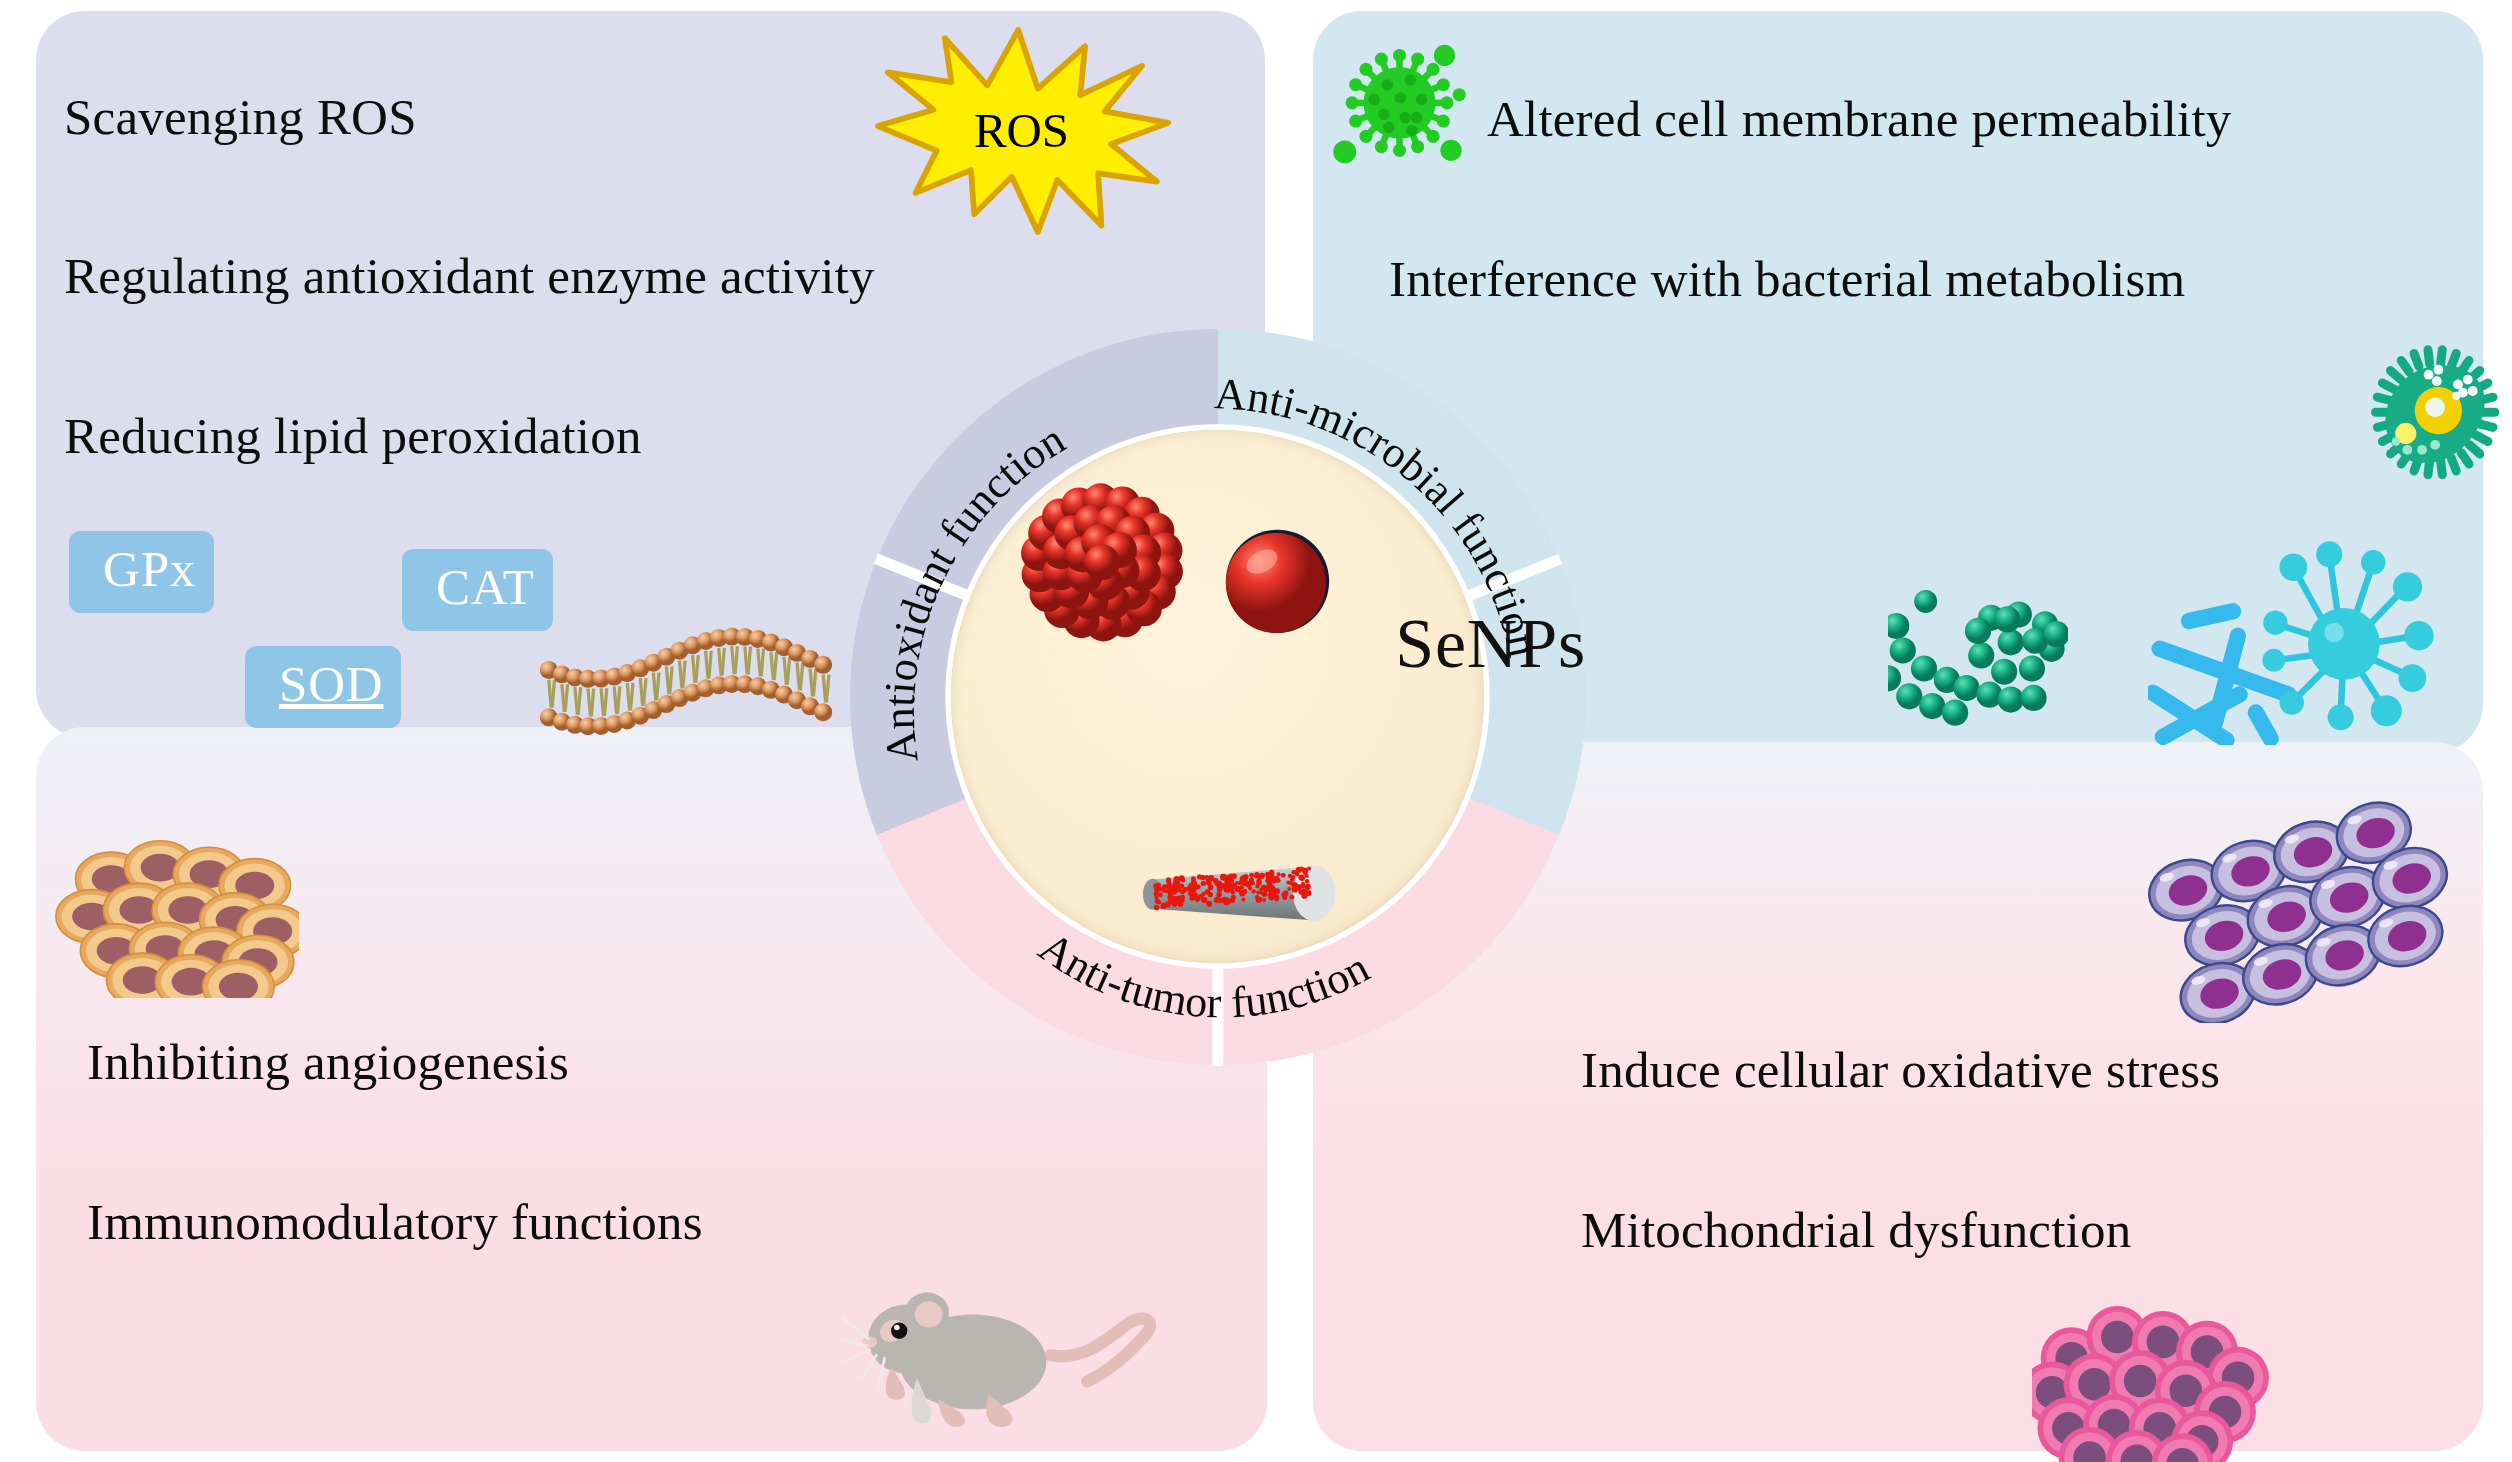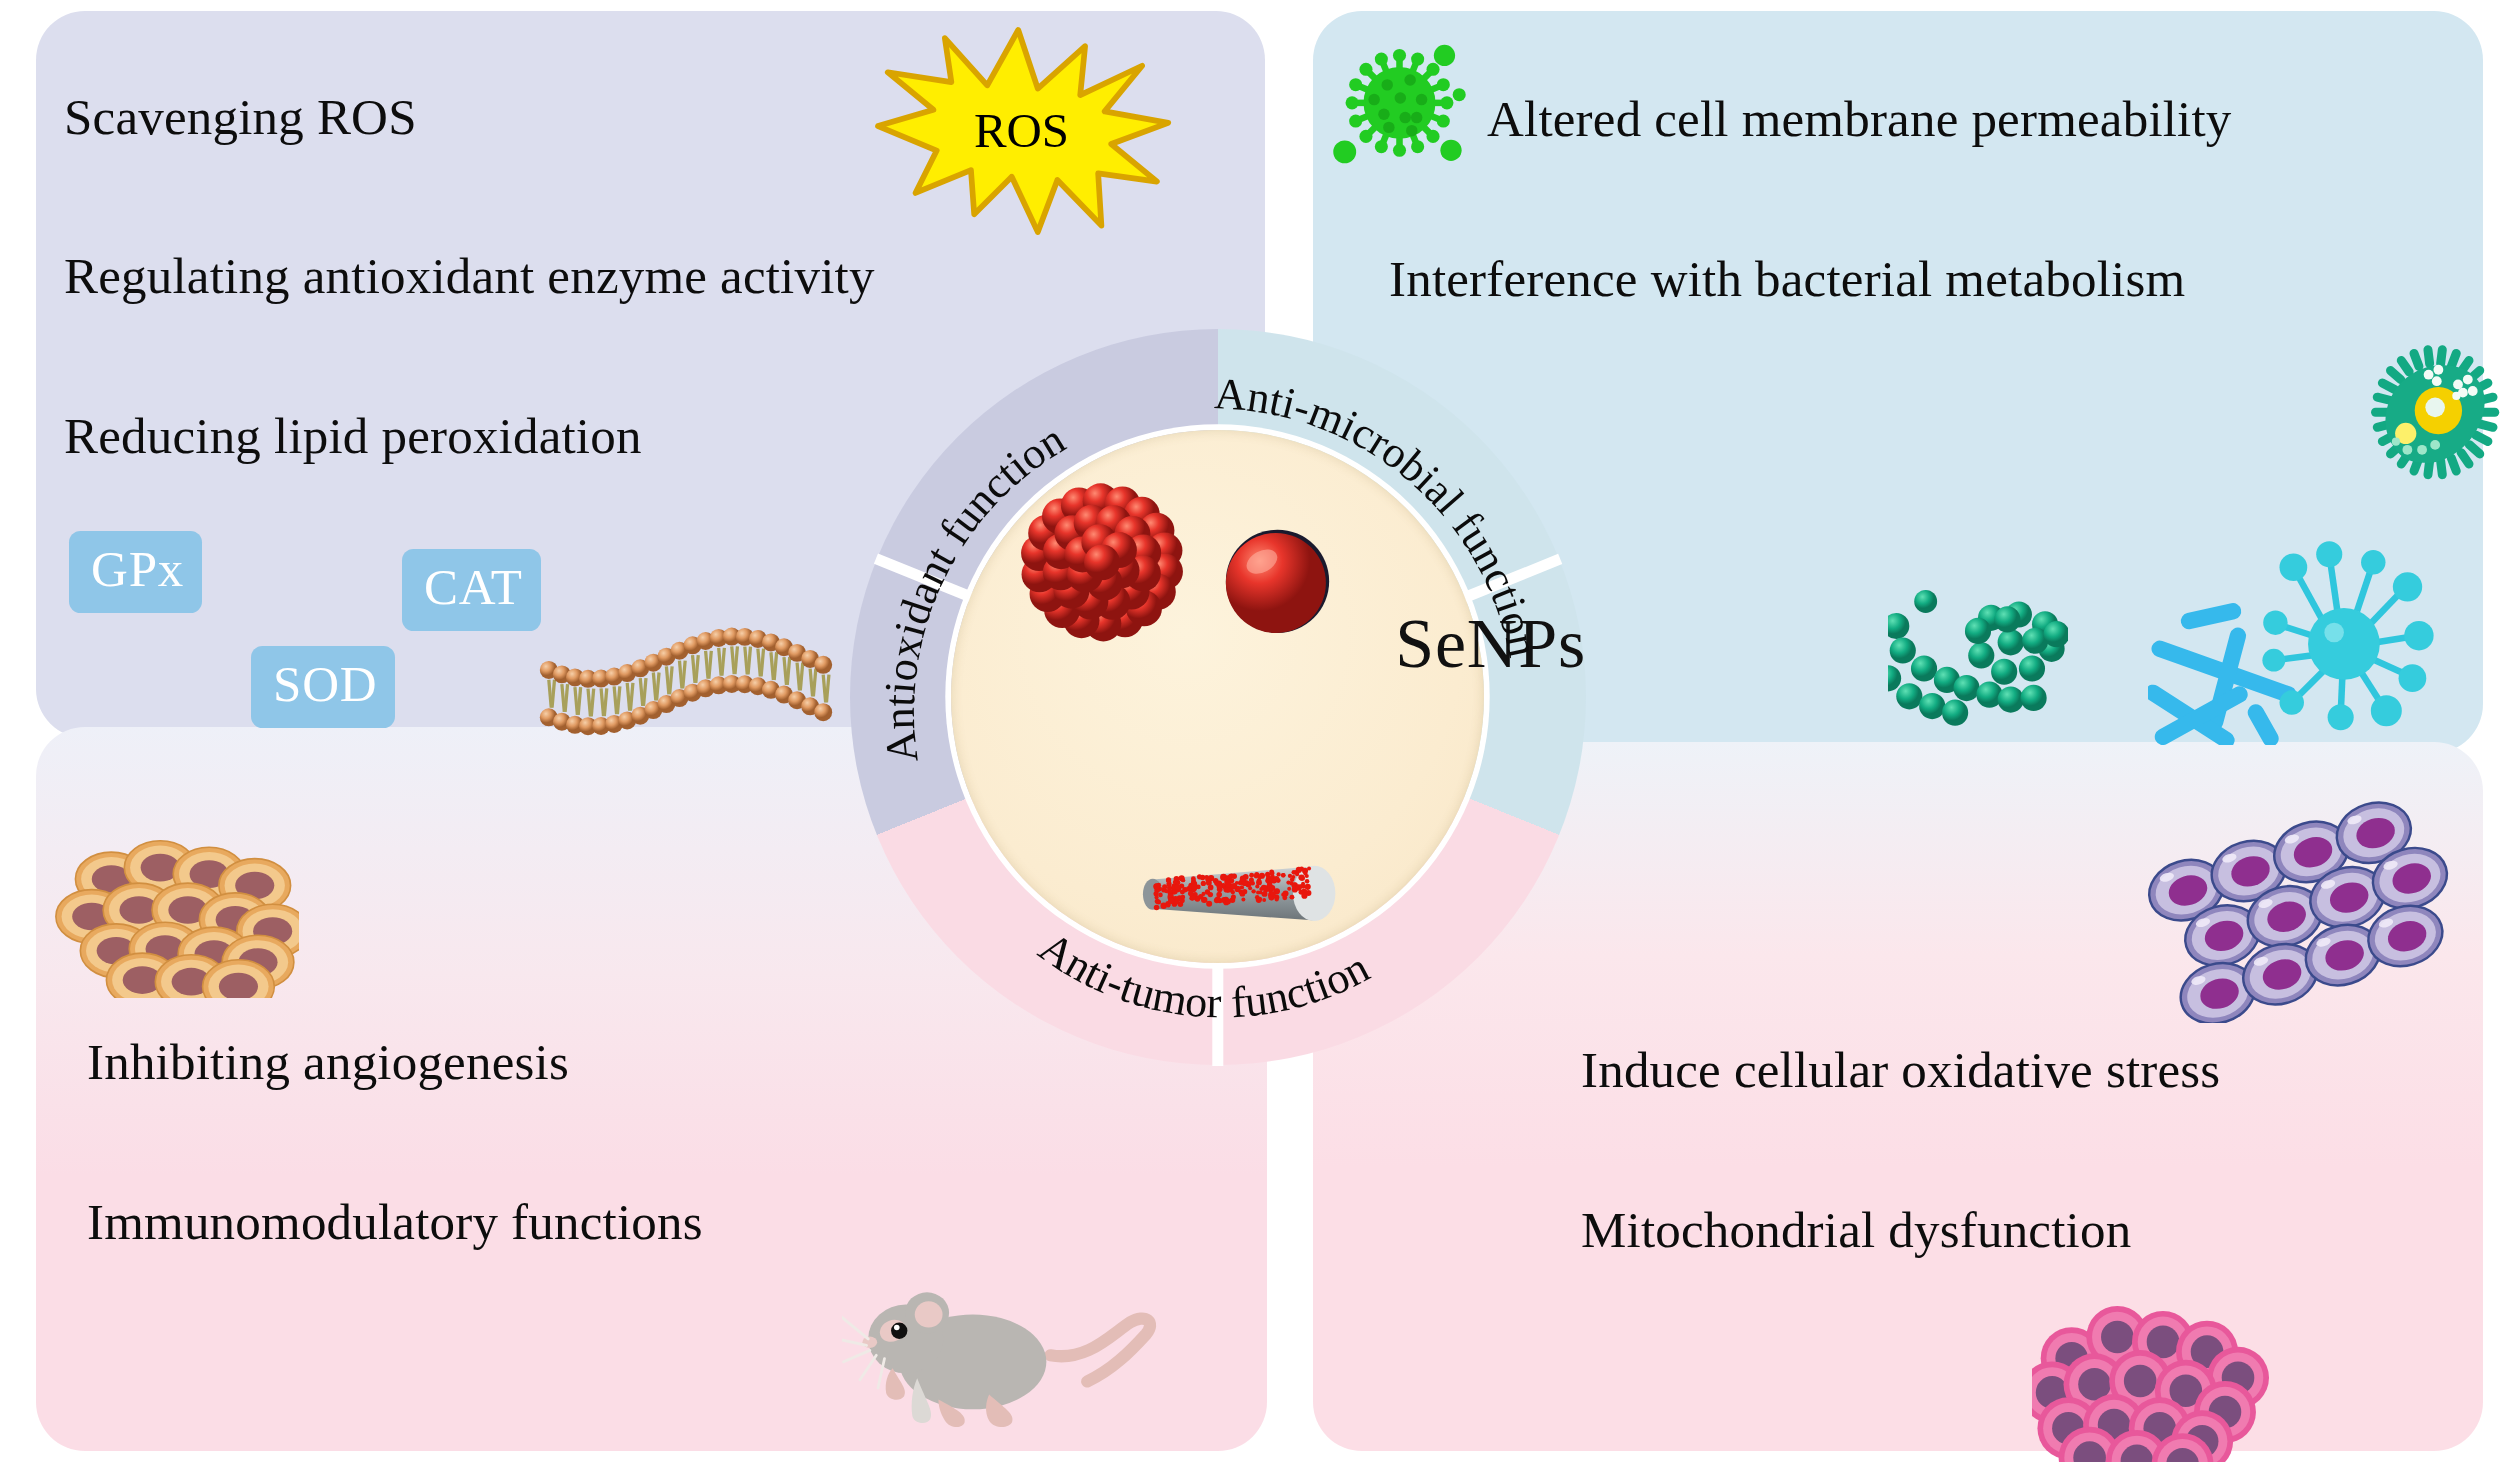--- a/index.html
+++ b/index.html
@@ -84,25 +84,25 @@
   #ros-burst{position:absolute; left:866px; top:24.5px; width:311px; height:212px;}
   #ros-burst text{
     font-family:"Liberation Serif","DejaVu Serif",serif;
     font-size:60px; fill:#000;
   }
 
   
   .badge{
     position:absolute; background:#8fc6e8; border-radius:11.4px;
     color:#ffffff; font-size:51px; line-height:1;
-    padding:13px 18px 18px 22px; letter-spacing:0.8px;
+    padding:13px 18px 18px 34px; letter-spacing:0.8px;
   }
   #badge-gpx{left:69px; top:531px;}
   #badge-cat{left:402px; top:549px;}
-  #badge-sod{left:251px; top:646px;}
+  #badge-sod{left:245px; top:646px;text-decoration:underline;}
 
   
   .art{position:absolute;}
 </style>
 </head>
 <body>
 
 <div id="stage">
 
   <div class="panel" id="panel-antioxidant"></div>

